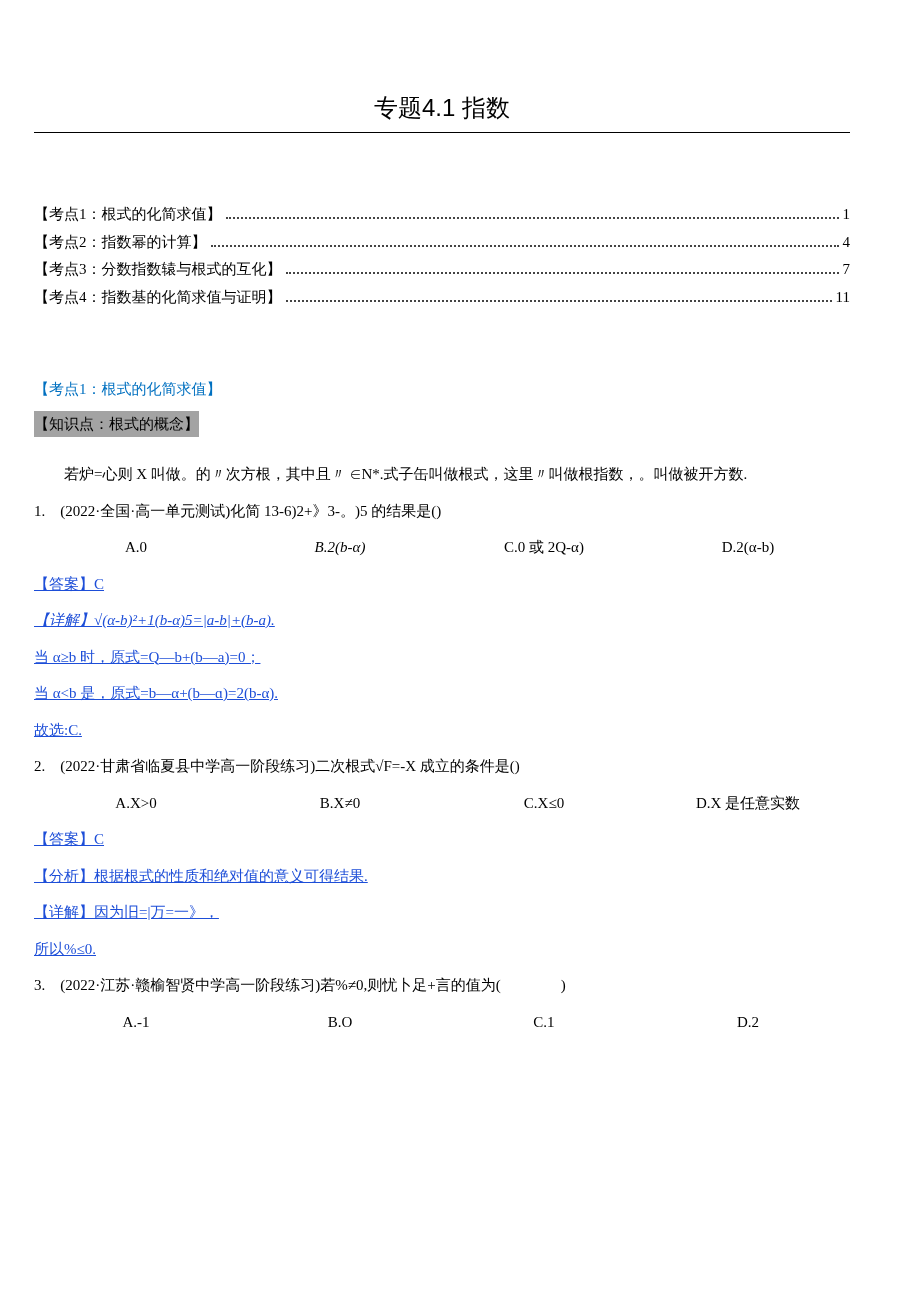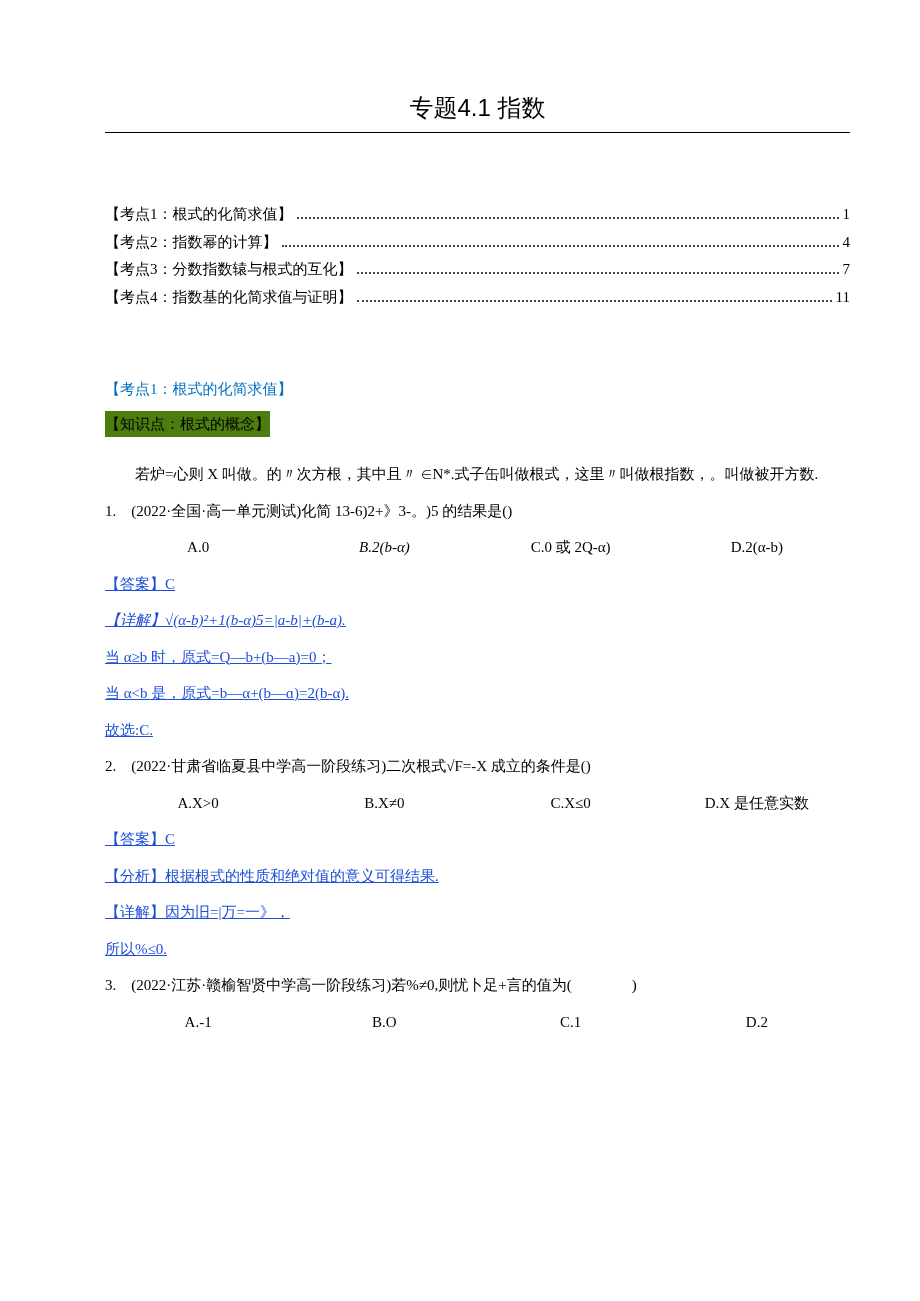--- a/index.html
+++ b/index.html
@@ -6,21 +6,21 @@
     margin: 0;
     padding: 0;
     background: #fff;
     font-family: "SimSun", "Songti SC", serif;
     color: #000;
     width: 920px;
     font-size: 15px;
     line-height: 1.5;
   }
   .page {
-    padding: 90px 70px 40px 105px;
+    padding: 90px 70px 40px 34px;
   }
   .title-wrap {
     text-align: center;
     margin-bottom: 6px;
   }
   .title {
     font-size: 24px;
     font-family: "Microsoft YaHei", "SimHei", sans-serif;
     font-weight: normal;
     display: inline-block;
@@ -46,21 +46,21 @@
     margin: 0 4px 4px 4px;
     height: 0.7em;
   }
   .toc-page { white-space: nowrap; }
   .heading-blue {
     color: #0070c0;
     margin-top: 18px;
     margin-bottom: 10px;
   }
   .highlight {
-    background: #4d7c0f;
+    background: #a3a3a3;
     display: inline-block;
     padding: 2px 0;
     margin-bottom: 12px;
   }
   .para {
     margin: 14px 0;
   }
   .indent { text-indent: 2em; }
   .opts {
     display: flex;

